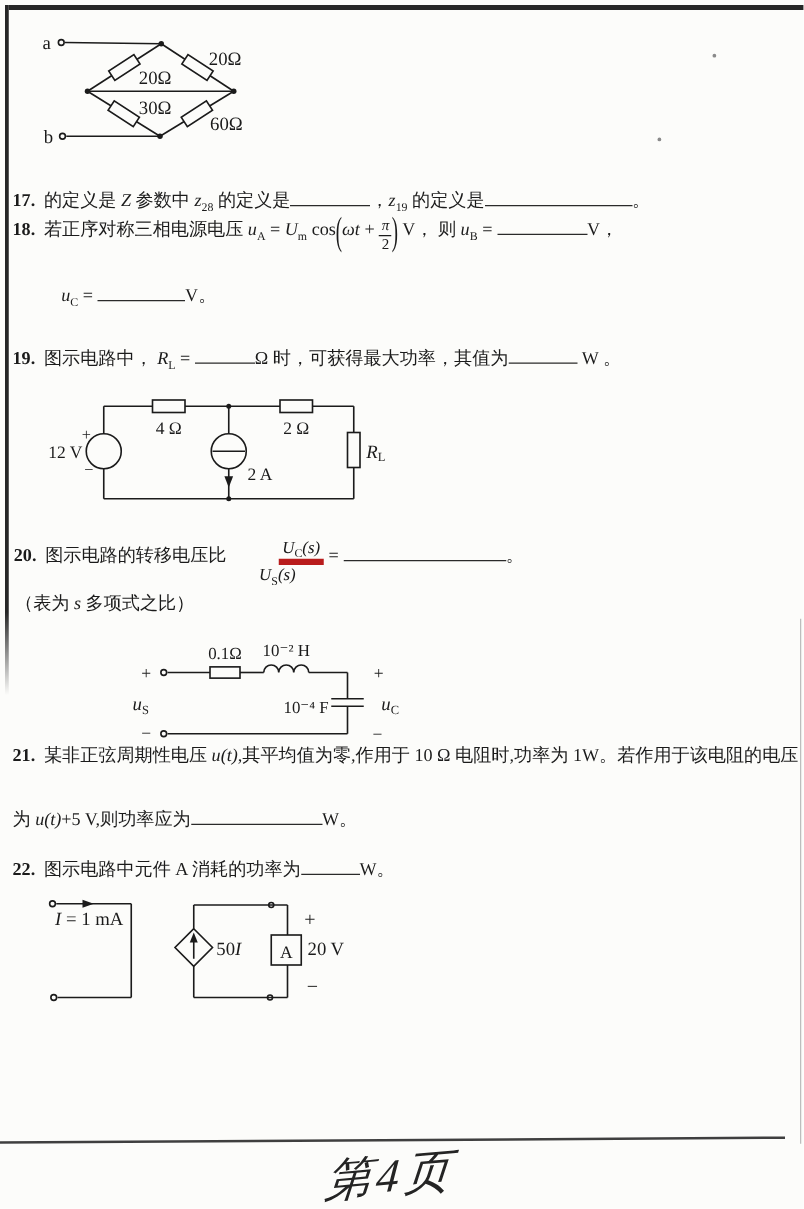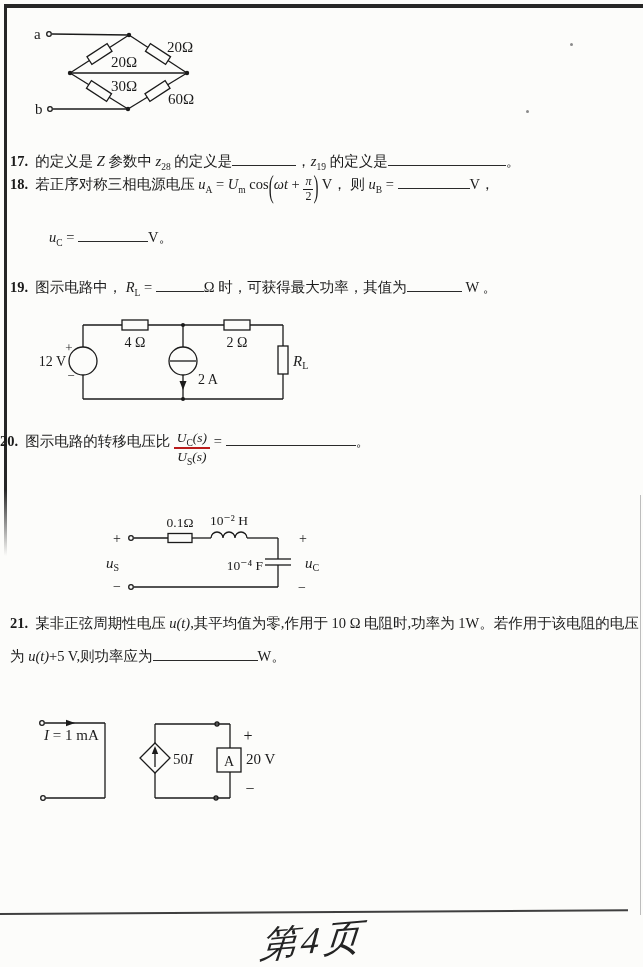--- a/index.html
+++ b/index.html
@@ -13,21 +13,21 @@
   .line{position:absolute;white-space:nowrap;font-size:14.5px;line-height:22px;}
   .num{font-weight:bold;padding-right:7px;}
   .iv{font-style:italic;font-family:"Liberation Serif","DejaVu Serif",serif;}
   sub{font-size:9.5px;line-height:0;}
   .blank{display:inline-block;border-bottom:1.2px solid #2a2a2a;height:13px;vertical-align:baseline;}
   .bp{display:inline-block;transform:scaleY(2.1);font-size:15px;vertical-align:-3px;font-weight:400;}
   .fr{display:inline-block;text-align:center;vertical-align:-11px;font-size:12px;line-height:1.15;}
   .fr .t{display:block;border-bottom:1px solid #1b1b1b;padding:0 2px;}
   .fr .b{display:block;}
   .fr2{display:inline-block;text-align:center;vertical-align:-15px;font-size:13.5px;line-height:1.2;}
-  .fr2 .t{display:block;border-bottom:2px solid #b91c1c;padding:0 3px 1px;}
+  .fr2 .t{display:block;border-bottom:5px solid #b91c1c;padding:0 3px 1px;margin-left:38px;}
   .fr2 .b{display:block;}
   svg.ckt{position:absolute;overflow:visible;}
   svg.ckt line, svg.ckt path, svg.ckt circle.o, svg.ckt polygon.ln, svg.ckt rect, svg.ckt polyline
       {stroke:#1b1b1b;stroke-width:1.3;fill:none;}
   svg.ckt rect.rbox{fill:#fcfcfa;}
   svg.ckt circle.dot{fill:#1b1b1b;stroke:none;}
   svg.ckt polygon.ah{fill:#1b1b1b;stroke:none;}
   svg.ckt text{fill:#1b1b1b;font-family:"Liberation Serif","DejaVu Serif",serif;stroke:none;}
   .footer-rule{position:absolute;left:0;top:913px;width:628px;height:2px;background:#3f3f3f;
         transform:rotate(-0.35deg);transform-origin:left center;}
@@ -108,22 +108,25 @@
     <circle class="dot" cx="183" cy="325" r="2"></circle>
     <circle class="dot" cx="183" cy="399" r="2"></circle>
     <line x1="183" y1="325" x2="183" y2="347"></line>
     <circle class="o" cx="183" cy="361" r="14"></circle>
     <line x1="170" y1="361" x2="196" y2="361"></line>
     <line x1="183" y1="375" x2="183" y2="399"></line>
     <polygon class="ah" points="179.5,381 186.5,381 183,390"></polygon>
     <text x="198" y="384" font-size="14">2 A</text>
   </svg>
 
-  <div class="line" style="left:0;top:430px;">
+  <div class="line" style="left:11px;top:430px;">
     <span class="num">20.</span><span>图示电路的转移电压比 </span><span class="fr2"><span class="t"><span class="iv">U</span><sub>C</sub><span class="iv">(s)</span></span><span class="b"><span class="iv">U</span><sub>S</sub><span class="iv">(s)</span></span></span><span> = </span><span class="blank" style="width:130px;"></span><span>。</span>
+  </div>
+  <div class="line" style="left:12px;top:472px;">
+    <span>（表为 </span><span class="iv">s</span><span> 多项式之比）</span>
   </div>
 
   <svg class="ckt" style="left:98px;top:513px;" width="235" height="90" viewBox="98 513 235 90">
     <text x="117" y="543" font-size="14" text-anchor="middle">+</text>
     <circle class="o" cx="131" cy="538" r="2.3"></circle>
     <line x1="134" y1="538" x2="168" y2="538"></line>
     <rect class="rbox" x="168" y="533.5" width="24" height="9"></rect>
     <text x="180" y="527" font-size="13.5" text-anchor="middle">0.1Ω</text>
     <line x1="192" y1="538" x2="211" y2="538"></line>
     <path d="M211,538 a6,6 0 0 1 12,0 a6,6 0 0 1 12,0 a6,6 0 0 1 12,0"></path>
@@ -136,27 +139,30 @@
     <line x1="278" y1="565" x2="278" y2="587"></line>
     <line x1="278" y1="587" x2="134" y2="587"></line>
     <circle class="o" cx="131" cy="587" r="2.3"></circle>
     <text x="117" y="591" font-size="14" text-anchor="middle">−</text>
     <text x="106" y="568" font-size="15"><tspan class="iv">u</tspan><tspan dy="3" font-size="10">S</tspan></text>
     <text x="303" y="543" font-size="14" text-anchor="middle">+</text>
     <text x="305" y="568" font-size="15"><tspan class="iv">u</tspan><tspan dy="3" font-size="10">C</tspan></text>
     <text x="302" y="592" font-size="14" text-anchor="middle">−</text>
   </svg>
 
-  <div class="line" style="left:10px;top:612px;text-align:right;">
+  <div class="line" style="left:10px;top:594px;text-align:right;">
     <span class="num">21.</span><span>某非正弦周期性电压 </span><span class="iv">u(t)</span><span>,其平均值为零,作用于 10 Ω 电阻时,功率为 1W。若作用于该电阻的电压</span>
   </div>
   <div class="line" style="left:10px;top:645px;text-align:center;">
     <span>为 </span><span class="iv">u(t)</span><span>+5 V,则功率应为</span><span class="blank" style="width:105px;"></span><span>W。</span>
   </div>
 
+  <div class="line" style="left:10px;top:685px;">
+    <span class="num">22.</span><span>图示电路中元件 A 消耗的功率为</span><span class="blank" style="width:47px;"></span><span>W。</span>
+  </div>
 
   <svg class="ckt" style="left:28px;top:713px;" width="275" height="95" viewBox="28 713 275 95">
     <circle class="o" cx="42" cy="723" r="2.3"></circle>
     <line x1="45" y1="723" x2="105" y2="723"></line>
     <polygon class="ah" points="66,719.8 66,726.2 75,723"></polygon>
     <line x1="105" y1="723" x2="105" y2="798"></line>
     <line x1="105" y1="798" x2="46" y2="798"></line>
     <circle class="o" cx="43" cy="798" r="2.3"></circle>
     <text x="44" y="740" font-size="15"><tspan class="iv">I</tspan><tspan> = 1 mA</tspan></text>
     <polygon class="ln" points="155,743 170,758 155,773 140,758"></polygon>

